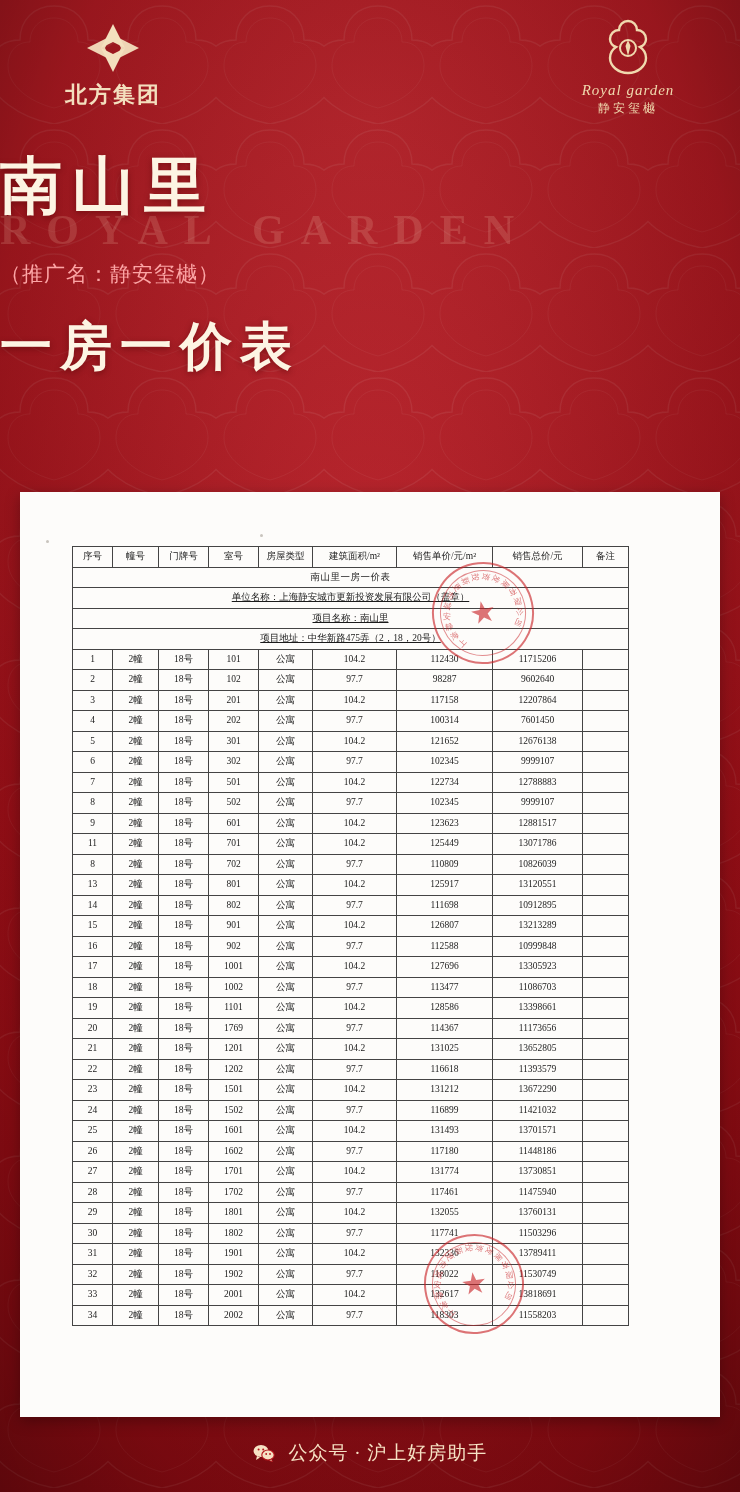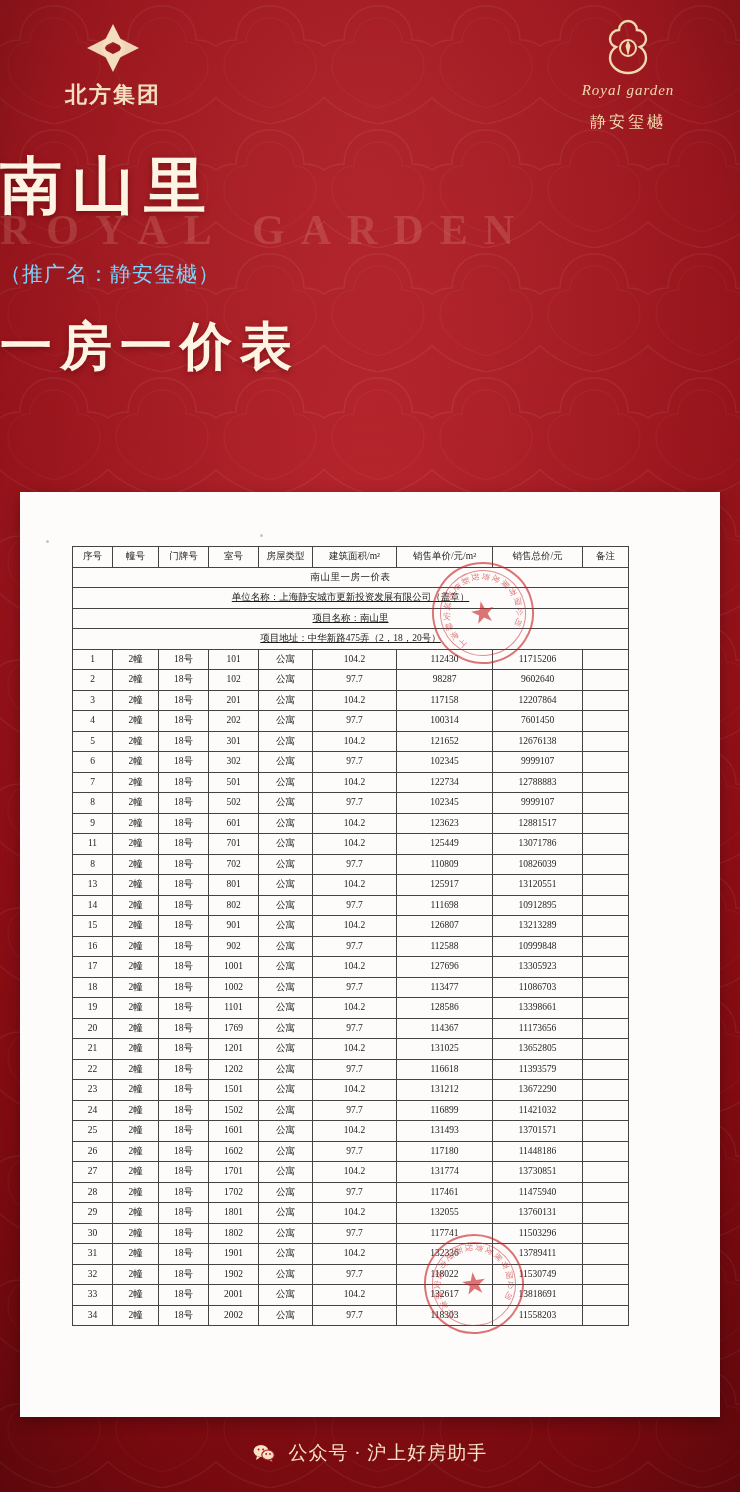--- a/index.html
+++ b/index.html
@@ -70,24 +70,24 @@
   }
   .logo-right .mark { margin-bottom: 2px; }
   .logo-right .en {
     font-size: 15px;
     font-style: italic;
     color: #f0d9ae;
     letter-spacing: 1px;
     font-family: "Liberation Serif", serif;
   }
   .logo-right .cn {
-    font-size: 16px;
+    font-size: 12px;
     letter-spacing: 3px;
     color: #f0d9ae;
-    margin-top: 13px;
+    margin-top: 1px;
   }
 
   
   .title-block {
     position: absolute;
     top: 152px;
     left: 0; right: 0;
     text-align: left;
   }
   .main-title {
@@ -102,21 +102,21 @@
     margin-top: -14px;
     font-size: 42px;
     letter-spacing: 16px;
     color: rgba(255,225,190,0.16);
     font-weight: bold;
     font-family: "Liberation Serif", serif;
   }
   .sub-title {
     margin-top: 6px;
     font-size: 21px;
-    color: #7dd3fc;
+    color: #fca5a5;
     letter-spacing: 1px;
   }
   .price-title {
     margin-top: 24px;
     font-size: 52px;
     font-weight: bold;
     color: #fdf4e3;
     letter-spacing: 8px;
     text-shadow: 0 2px 6px rgba(70,0,0,.45);
   }

